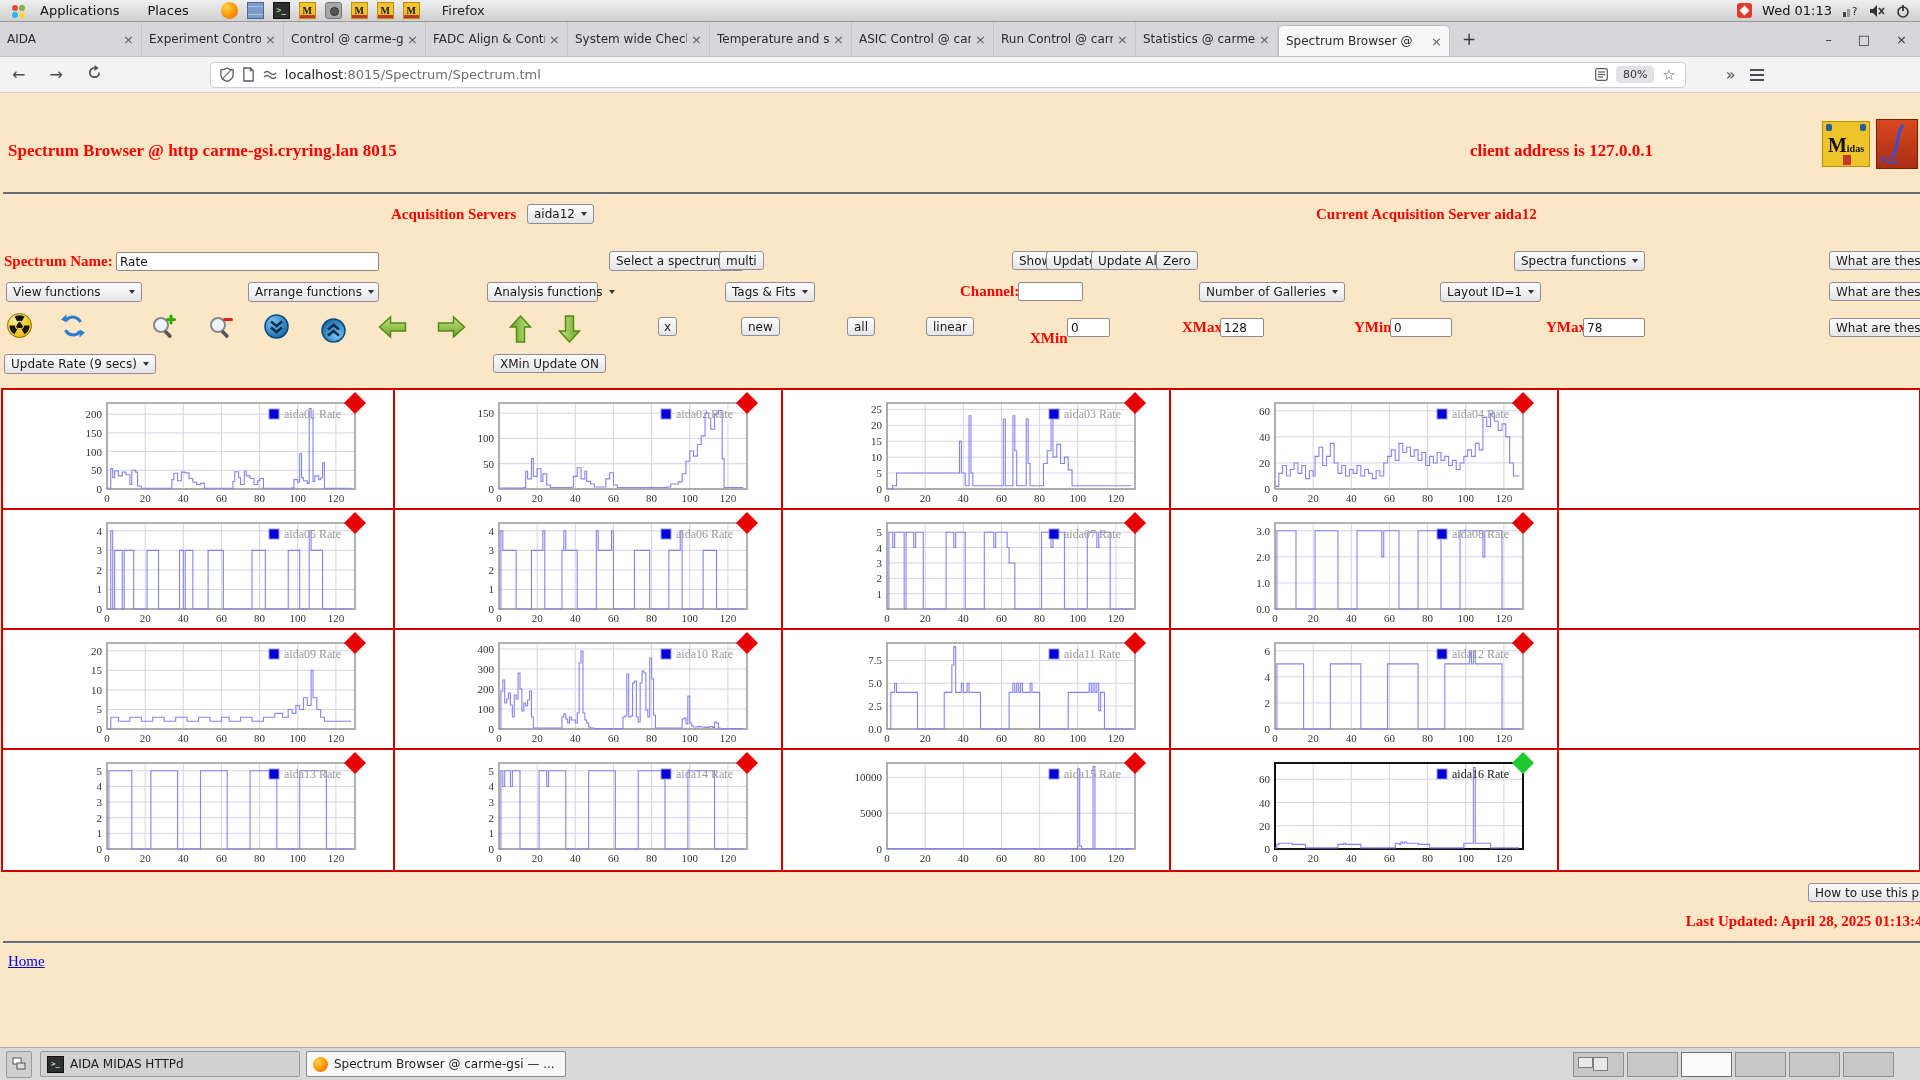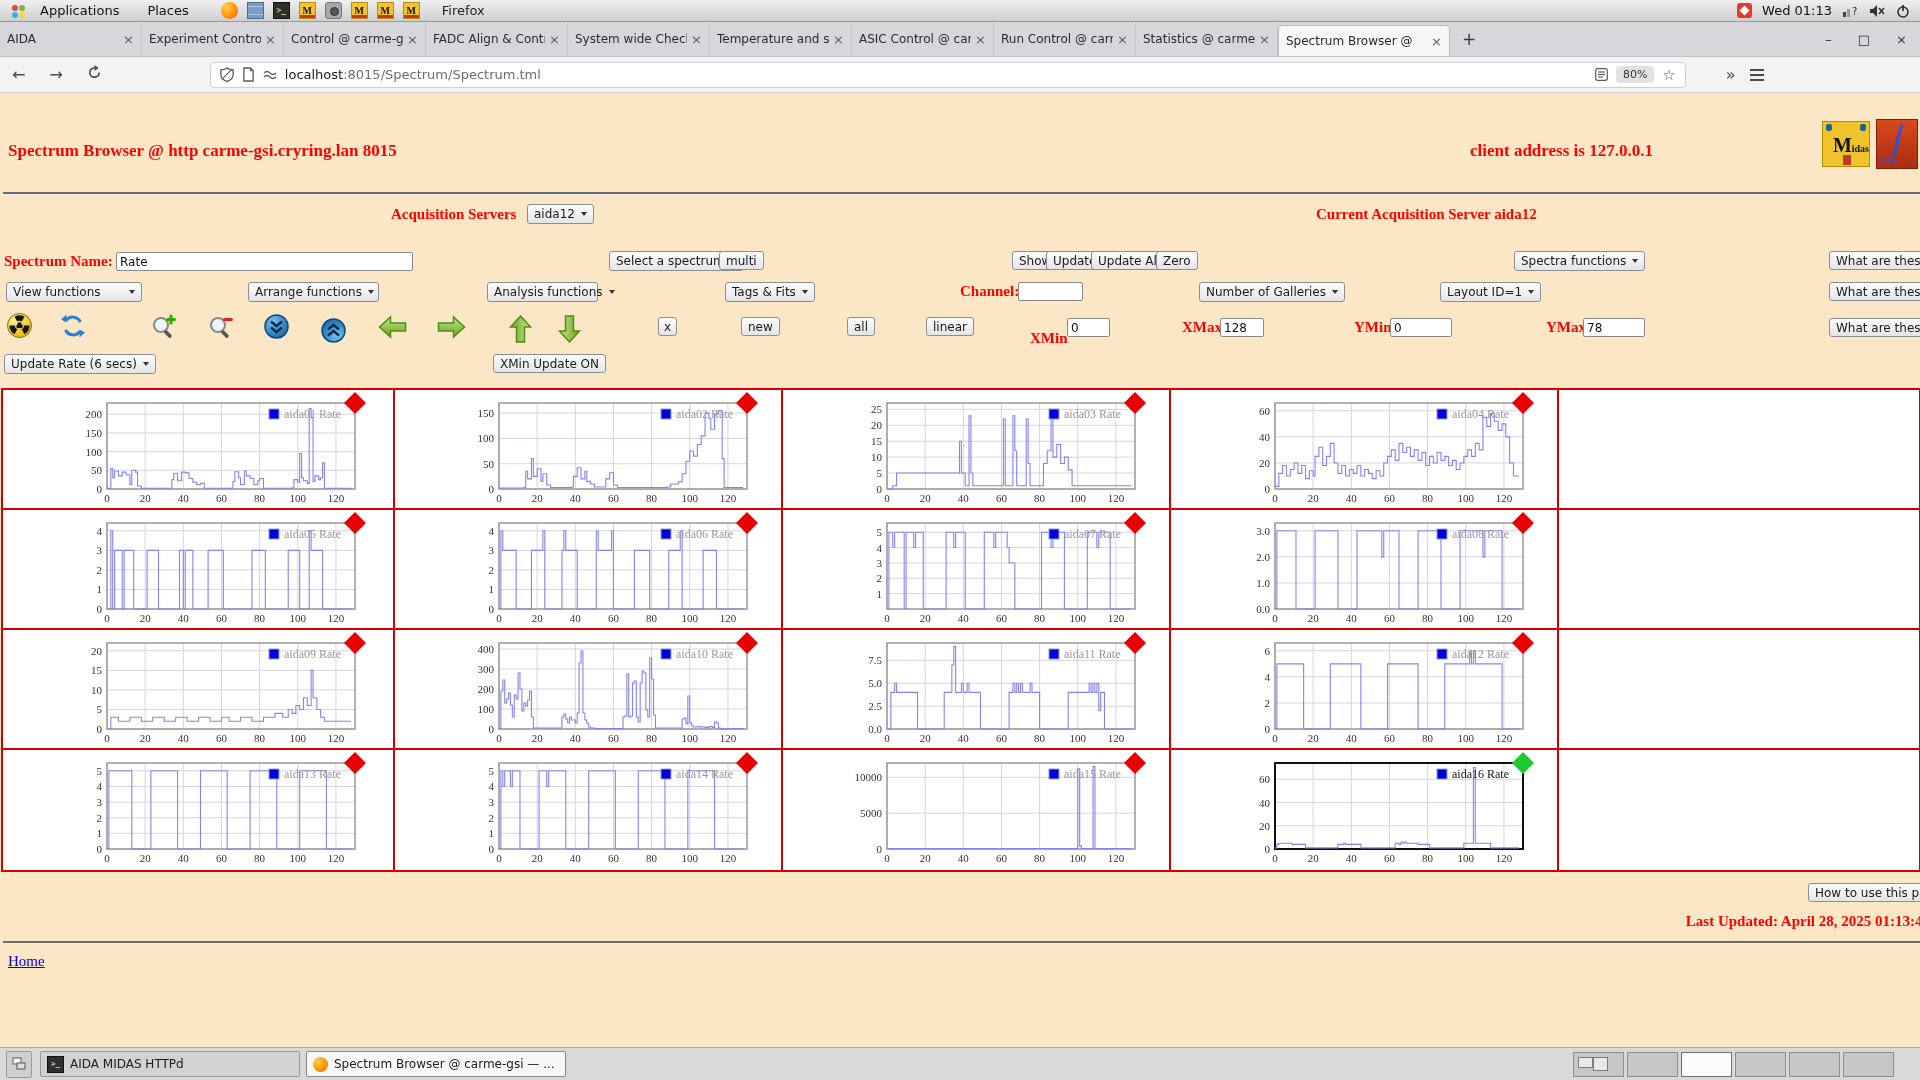--- a/index.html
+++ b/index.html
@@ -73,21 +73,21 @@
     font-size:12px;color:#1a1a1a;padding:0 6px;height:20px;box-sizing:border-box;}
   .arr{width:0;height:0;border-left:3.5px solid transparent;border-right:3.5px solid transparent;border-top:4.5px solid #333;}
   .tin{height:19px;border:1px solid #8a8a8a;border-radius:2px;font-size:12px;padding:0 3px;
     background:#fff;box-sizing:border-box;font-family:"DejaVu Sans",sans-serif;color:#111;}
   .ficon{display:inline-block;}
 
   
   .midas-logo{left:1822px;top:28px;width:48px;height:46px;background:#efc32a;border:1px solid #b98d00;
     box-sizing:border-box;overflow:hidden;}
   .midas-text{display:block;font-family:"Liberation Serif",serif;font-weight:bold;color:#111;
-    font-size:10px;text-align:right;margin-top:12px;}
+    font-size:10px;text-align:center;margin-top:12px;}
   .midas-text::first-letter{font-size:20px;}
   .midas-logo::after{content:"";position:absolute;left:20px;bottom:1px;width:8px;height:10px;background:#c0392b;}
   .midas-logo::before{content:"";position:absolute;left:3px;top:2px;width:6px;height:7px;background:#235f9e;border-radius:2px;
     box-shadow:34px 0 0 #235f9e;}
   .tcl-logo{left:1876px;top:26px;width:42px;height:50px;background:linear-gradient(#d8491f,#aa2d12);
     border:1px solid #7e1f0a;box-sizing:border-box;display:flex;align-items:flex-end;justify-content:flex-start;
     padding:2px 3px;color:#3050e0;font:bold 9px "DejaVu Sans",sans-serif;}
 
   
   .gallery{display:grid;grid-template-columns:392px 388px 388px 388px 1fr;grid-auto-rows:120px;
@@ -282,21 +282,21 @@
   <div class="hr abs" style="left:3px;right:3px;top:99px"></div>
 
   <span class="rlab abs" style="left:391px;top:113px">Acquisition Servers</span>
   <span class="sel abs" style="left:527px;top:111px">
     <span>aida12</span>
       <b class="arr"></b>
   </span>
   <span class="rlab abs" style="left:1316px;top:113px">Current Acquisition Server aida12</span>
 
   <span class="rlab abs" style="left:4px;top:160px">Spectrum Name:</span>
-  <input class="tin abs" style="left: 116px; top: 159px; width: 297px;" value="Rate">
+  <input class="tin abs" style="left: 116px; top: 159px; width: 263px;" value="Rate">
   <span class="sel abs" style="left:609px;top:158px">
     <span>Select a spectrum</span>
       <b class="arr"></b>
   </span>
   <span class="btn abs" style="left:719px;top:158px">multi</span>
   <span class="btn abs" style="left:1012px;top:158px">Show</span>
   <span class="btn abs" style="left:1046px;top:158px">Update</span>
   <span class="btn abs" style="left:1091px;top:158px">Update All</span>
   <span class="btn abs" style="left:1156px;top:158px">Zero</span>
   <span class="sel abs" style="left:1514px;top:158px">
@@ -414,21 +414,21 @@
   <input class="tin abs" style="left: 1067px; top: 225px; width: 43px;" value="0">
   <span class="rlab abs" style="left:1182px;top:226px">XMax</span>
   <input class="tin abs" style="left: 1220px; top: 225px; width: 44px;" value="128">
   <span class="rlab abs" style="left:1354px;top:226px">YMin</span>
   <input class="tin abs" style="left: 1390px; top: 225px; width: 62px;" value="0">
   <span class="rlab abs" style="left:1546px;top:226px">YMax</span>
   <input class="tin abs" style="left: 1583px; top: 225px; width: 62px;" value="78">
   <span class="btn abs" style="left:1829px;top:225px">What are these?</span>
 
   <span class="sel abs" style="left:4px;top:261px">
-    <span>Update Rate (6 secs)</span>
+    <span>Update Rate (9 secs)</span>
       <b class="arr"></b>
   </span>
   <span class="btn abs" style="left:493px;top:261px">XMin Update ON</span>
 
   <div class="gallery">
       <div class="gcell"><svg width="390" height="120">
           <rect x="104" y="13" width="248" height="86" fill="#ffffff"></rect>
           <line x1="104" y1="13" x2="104" y2="99" stroke="#d4d4e6" stroke-width="1"></line>
           <line x1="142.15384615384616" y1="13" x2="142.15384615384616" y2="99" stroke="#d4d4e6" stroke-width="1"></line>
           <line x1="180.30769230769232" y1="13" x2="180.30769230769232" y2="99" stroke="#d4d4e6" stroke-width="1"></line>

